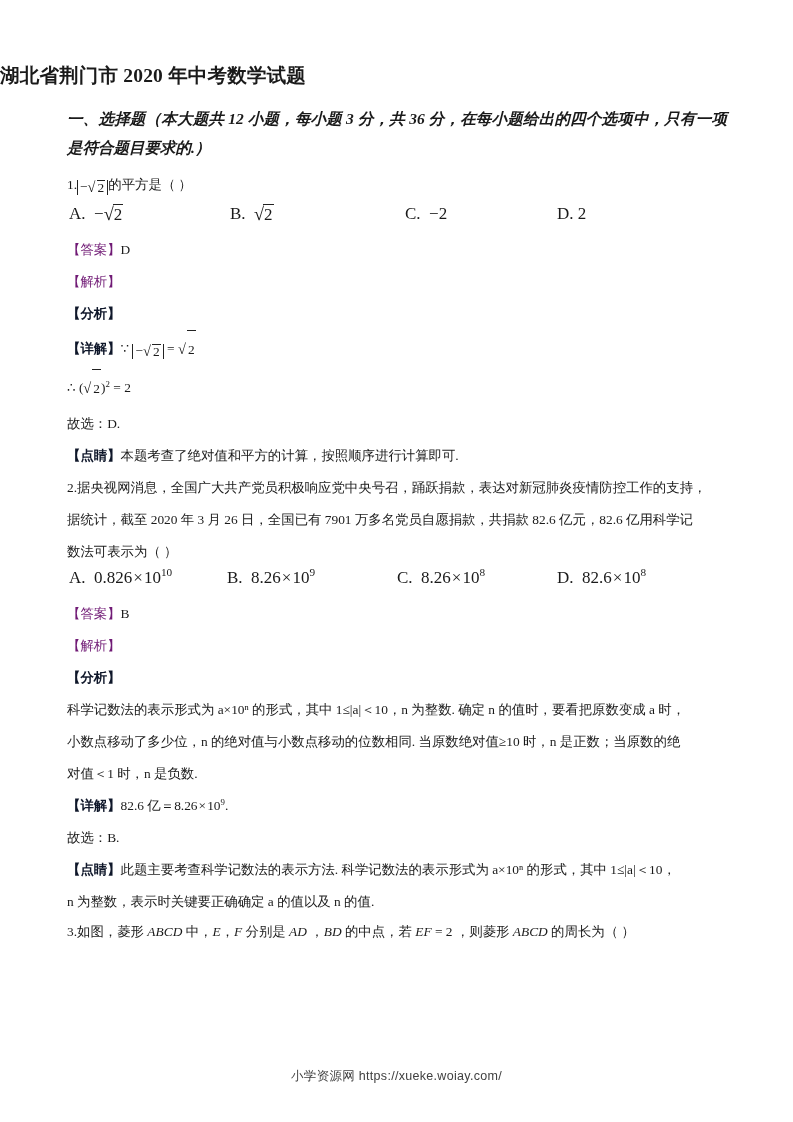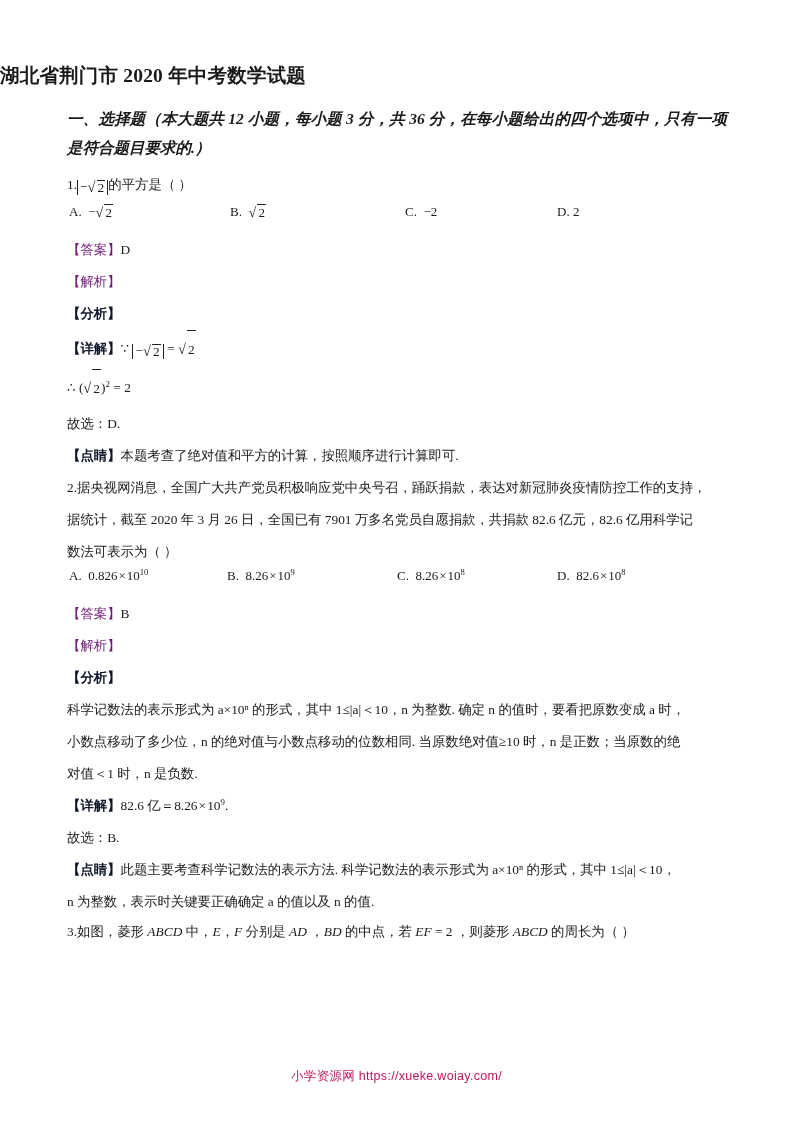--- a/index.html
+++ b/index.html
@@ -56,21 +56,21 @@
   .blue {
     color: #701a75;
   }
   .lbl {
     font-weight: bold;
     color: #0f172a;
   }
   .opts {
     position: relative;
     height: 30px;
-    font-size: 13px;
+    font-size: 17px;
   }
   .opt {
     position: absolute;
     top: 0;
     white-space: nowrap;
   }
   .o-a { left: 2px; }
   .o-b { left: 163px; }
   .o-c { left: 338px; }
   .o-d { left: 490px; }
@@ -109,21 +109,21 @@
   }
   sup { font-size: 0.66em; vertical-align: super; line-height: 0; }
   .times { padding: 0 1px; }
   .watermark {
     position: absolute;
     left: 0;
     top: 1068px;
     width: 793px;
     text-align: center;
     font-size: 12.5px;
-    color: #be185d;
+    color: #404040;
     font-family: "Liberation Sans", sans-serif;
     letter-spacing: 0.3px;
   }
 </style>
 </head>
 <body>
 
 <div class="page">
 
   <div class="doc-title">湖北省荆门市 2020 年中考数学试题</div>

